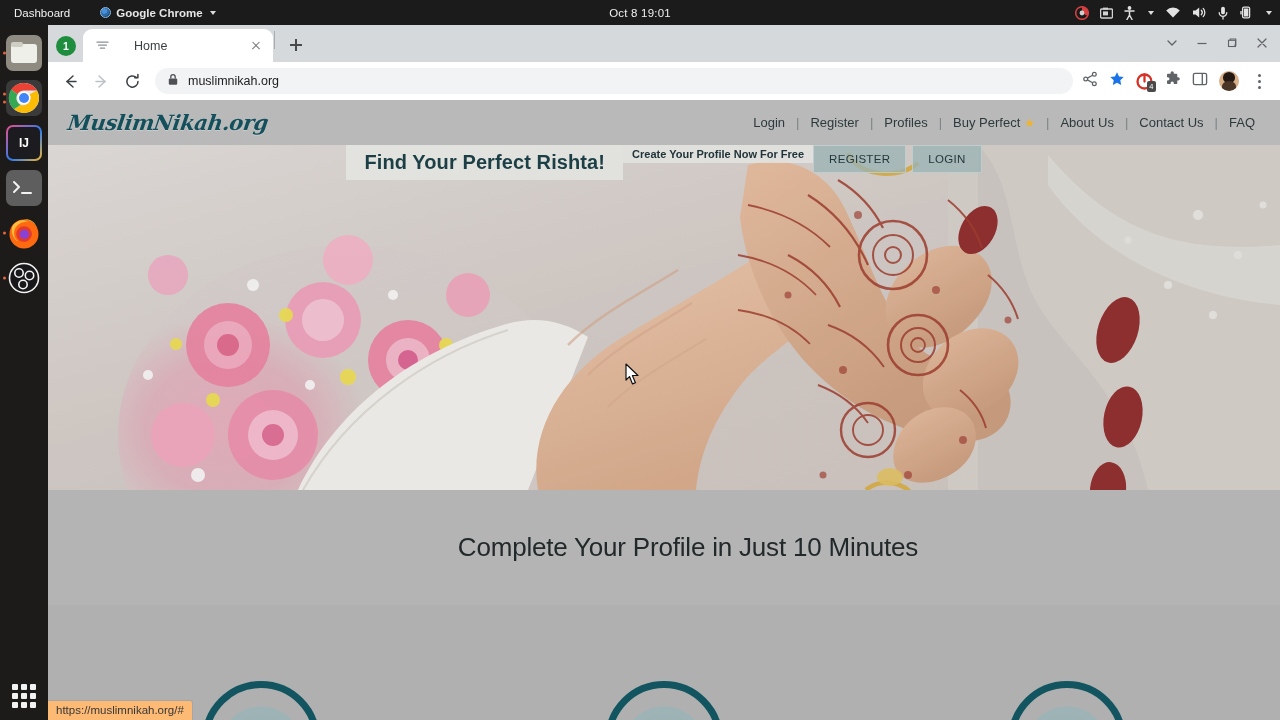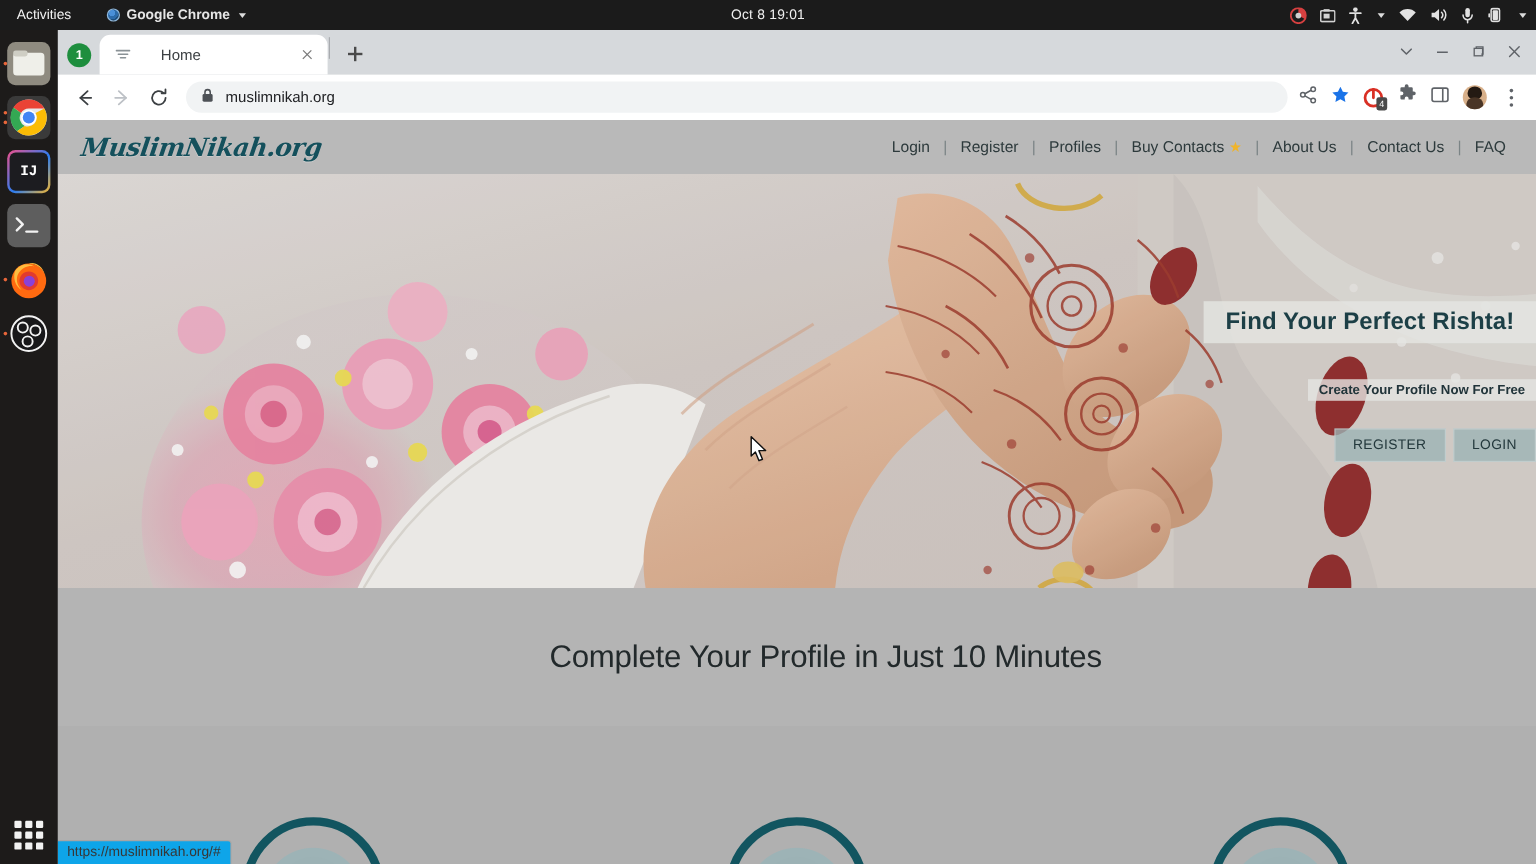--- a/index.html
+++ b/index.html
@@ -104,21 +104,21 @@
     text-shadow:0 1px 0 rgba(255,255,255,.25);
   }
   .nav { display:flex; align-items:center; font-size:13px; color:#2f3b3d; }
   .nav a { color:#2d3a3c; text-decoration:none; padding:0 0; white-space:nowrap; }
   .nav .sep { color:#7b8486; padding:0 11px; }
   .star { color:#f0b429; font-size:12px; margin-left:4px; }
 
   
   .hero { position:relative; height:345px; overflow:hidden; background:#cfc9c4;}
   .hero-img { position:absolute; inset:0; }
-  .hero-overlay { position:absolute; inset:0; display:flex; flex-direction:column; align-items:flex-end; justify-content:center; gap:0; }
+  .hero-overlay { position:absolute; inset:0; display:flex; align-items:flex-start; justify-content:center; gap:0; }
   .hero-title {
     background:rgba(228,229,226,.82); color:#1c3f46;
     font-size:20px; font-weight:bold; padding:6px 18px;
     letter-spacing:.1px; margin-bottom:30px;
   }
   .hero-sub {
     background:rgba(228,229,226,.80); color:#21343a;
     font-size:11px; font-weight:bold; padding:3px 9px; margin-bottom:23px;
   }
   .hero-btns { display:flex; gap:6px; }
@@ -150,35 +150,35 @@
     position:relative;
   }
   .circ:after{
     content:""; position:absolute; left:50%; top:52%; transform:translate(-50%,-50%);
     width:56px;height:56px;border-radius:50%;background:#9cb2b5;
   }
 
   
   .statusbar {
     position:absolute; left:0; bottom:0;
-    background:#0ea5e9; color:#373737; font-size:11.5px;
+    background:#fdba74; color:#373737; font-size:11.5px;
     padding:3px 8px 4px 8px; border-top-right-radius:2px;
     z-index:10; box-shadow:0 0 0 1px rgba(0,0,0,.06);
   }
 
   
   .cursor { position:absolute; left:625px; top:363px; z-index:30; pointer-events:none;}
 </style>
 </head>
 <body>
 
 <div id="root">
 
   <div class="topbar">
-    <div class="tb-activities">Activities</div>
+    <div class="tb-activities">Dashboard</div>
     <div class="tb-app">
       <span class="dot"></span>
       <span>Google Chrome</span>
       <span class="tb-caret"></span>
     </div>
     <div class="tb-clock">Oct 8  19:01</div>
     <div class="tb-right">
       <span>
         <svg width="14" height="14" viewBox="0 0 14 14">
             <circle cx="7" cy="7" r="6.3" fill="none" stroke="#d64040" stroke-width="1.5"></circle>
@@ -250,21 +250,21 @@
           <path d="M3.1 7.6l6.4 4.65A7.5 7.5 0 0 0 12.6 22.9L6.2 27.3A15 15 0 0 1 3.1 7.6z" fill="#34a853"></path>
           <path d="M28.99 8.5A15 15 0 0 1 6.2 27.3l6.4-4.4a7.5 7.5 0 0 0 10-6.9 7.5 7.5 0 0 0-1-3.75z" fill="#fbbc05"></path>
           <circle cx="16" cy="16" r="6.4" fill="#fff"></circle>
             <circle cx="16" cy="16" r="5" fill="#4285f4"></circle>
         </svg>
       </span>
     </div>
 
     <div class="dock-item">
       <span class="dock-ico" style="background:linear-gradient(135deg,#f24f8b,#2c7df0 55%,#f8b72c);padding:2px;">
-        <span style="width:100%;height:100%;background:#1c1c20;border-radius:5px;display:flex;align-items:center;justify-content:center;color:#fff;font-size:12px;font-weight:bold;font-family:Liberation Mono, monospace;">IJ</span>
+        <span style="width:100%;height:100%;background:#1c1c20;border-radius:5px;display:flex;align-items:center;justify-content:center;color:#fff;font-size:12px;font-weight:bold;font-family:Liberation Sans, sans-serif;">IJ</span>
       </span>
     </div>
 
     <div class="dock-item">
       <span class="dock-ico" style="background:#5e5e5e;">
         <svg width="30" height="24" viewBox="0 0 30 24">
             <path d="M5 6l5 5-5 5" stroke="#f2f2f2" stroke-width="2" fill="none" stroke-linecap="round" stroke-linejoin="round"></path>
             <path d="M13 17h9" stroke="#f2f2f2" stroke-width="2" stroke-linecap="round"></path>
           </svg>
       </span>
@@ -427,21 +427,21 @@
 
       <div class="site-header">
         <div class="logo">MuslimNikah.org</div>
         <div class="nav">
           <a href="#">Login</a>
           <span class="sep">|</span>
           <a href="#">Register</a>
           <span class="sep">|</span>
           <a href="#">Profiles</a>
           <span class="sep">|</span>
-          <a href="#"><span>Buy Contacts</span><span class="star">★</span></a>
+          <a href="#"><span>Buy Perfect</span><span class="star">★</span></a>
           <span class="sep">|</span>
           <a href="#">About Us</a>
           <span class="sep">|</span>
           <a href="#">Contact Us</a>
           <span class="sep">|</span>
           <a href="#">FAQ</a>
         </div>
       </div>
 
       <div class="hero">

